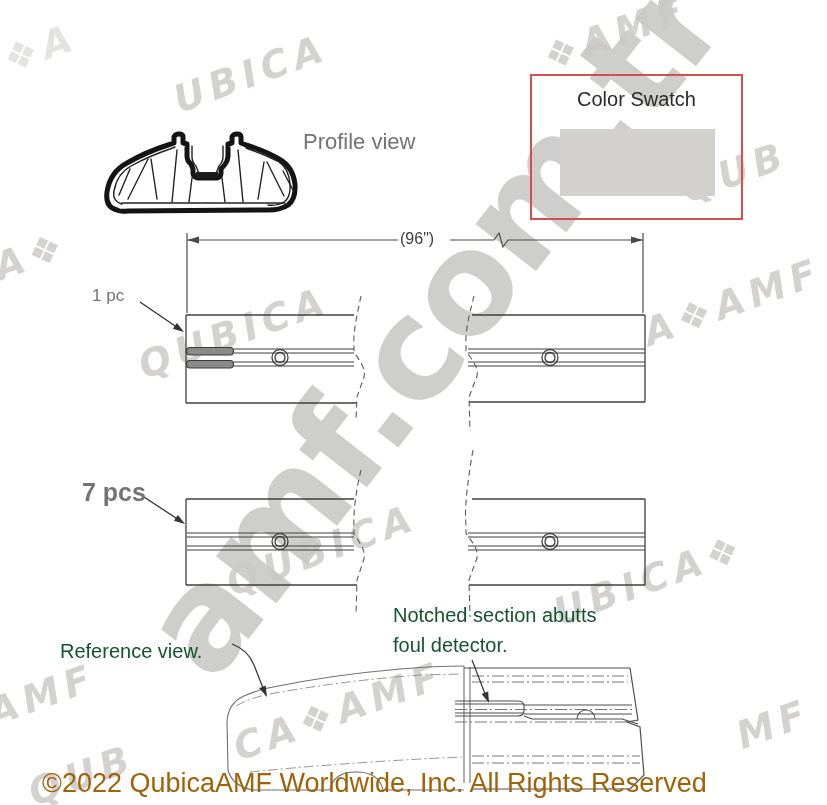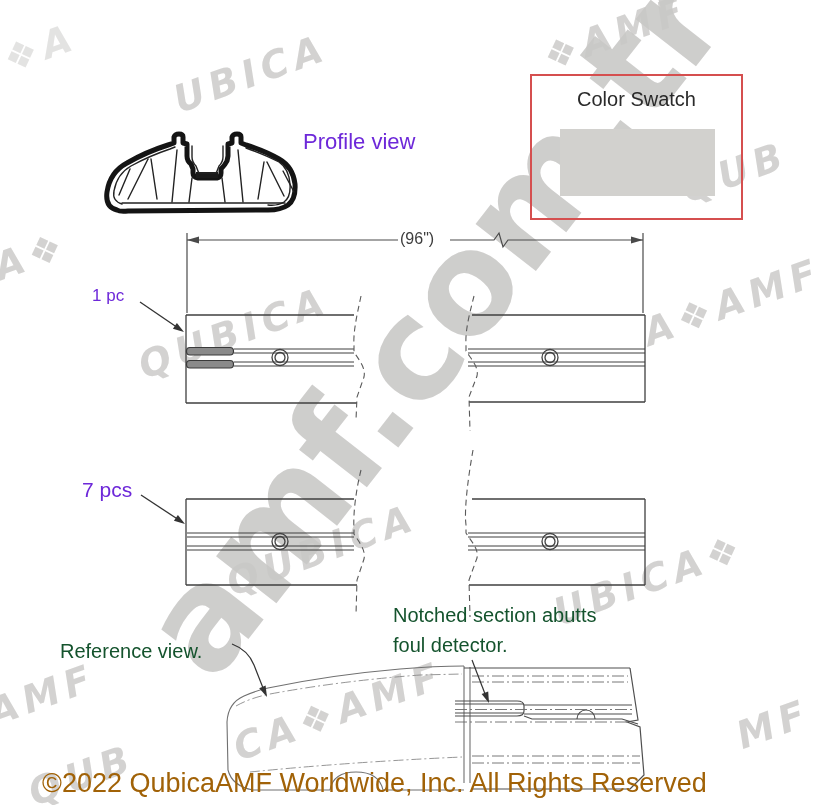--- a/index.html
+++ b/index.html
@@ -26,25 +26,25 @@
   .wm0{left:175px;top:82px}   .wm1{left:545px;top:40px}
   .wm2{left:-55px;top:268px}  .wm3{left:683px;top:172px}
   .wm4{left:645px;top:315px}  .wm5{left:140px;top:348px}
   .wm6{left:228px;top:565px}  .wm7{left:555px;top:595px}
   .wm8{left:235px;top:730px}  .wm9{left:738px;top:718px}
   .wm10{left:30px;top:775px}  .wm11{left:5px;top:42px;opacity:.5}
   .wm12{left:-10px;top:695px}
   
   .art{position:absolute;inset:0;z-index:1;}
   
-  .lbl{position:absolute;z-index:2;color:#6d28d9;white-space:nowrap;}
+  .lbl{position:absolute;z-index:2;color:#737373;white-space:nowrap;}
   .profile-lbl{left:303px;top:129px;font-size:22px;}
   .dim-lbl{left:400px;top:230px;font-size:16px;color:#3c3c3c;}
   .one-pc{left:92px;top:286px;font-size:17px;}
-  .seven-pcs{left:82px;top:478px;font-size:21px;}
+  .seven-pcs{left:82px;top:478px;font-size:25px;font-weight:bold;}
   .note{z-index:2;position:absolute;font-size:20px;line-height:30px;color:#14532d;}
   .note-notched{left:393px;top:600px;}
   .note-foul{left:60px;top:636px;}
   .copyright{left:42px;top:768px;font-size:27px;color:#a16207;z-index:2;position:absolute;white-space:nowrap;}
   
   .swatch-box{
     position:absolute;z-index:2;left:530px;top:74px;width:213px;height:146px;
     border:2px solid #d54f4f;box-sizing:border-box;
   }
   .swatch-title{margin-top:12px;text-align:center;font-size:20px;color:#2a2a2a;}

